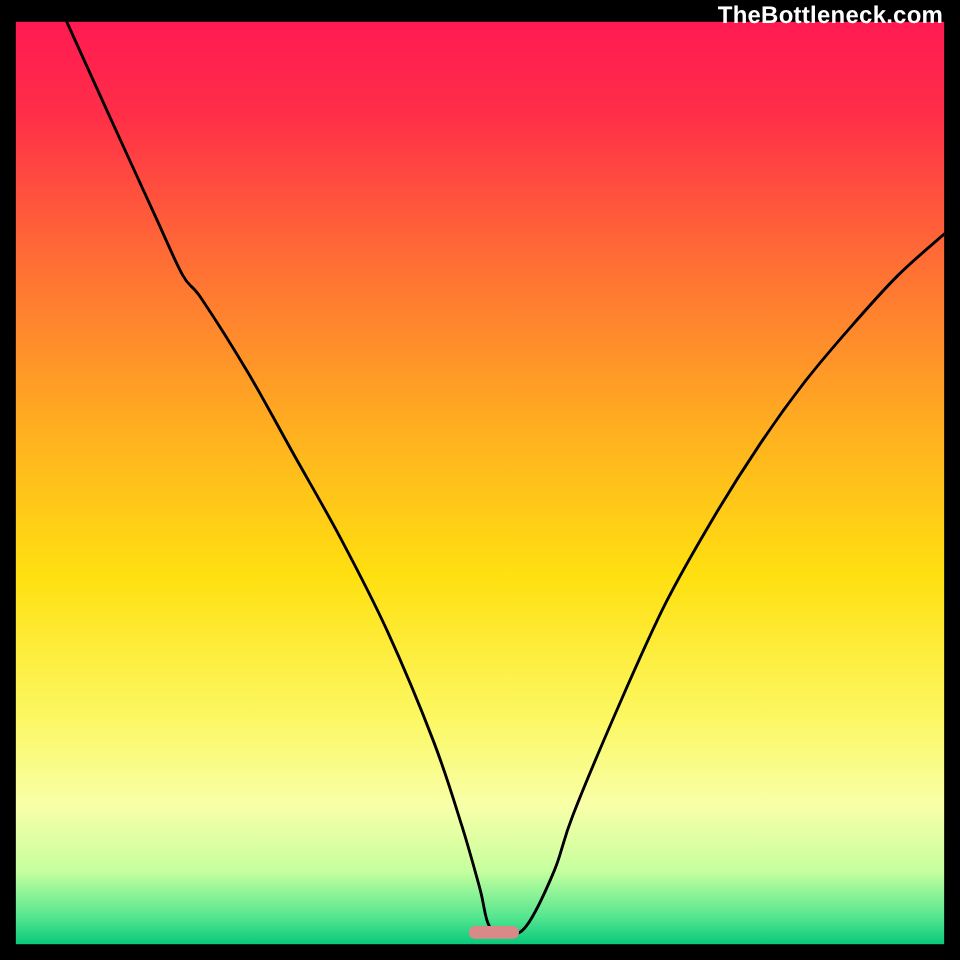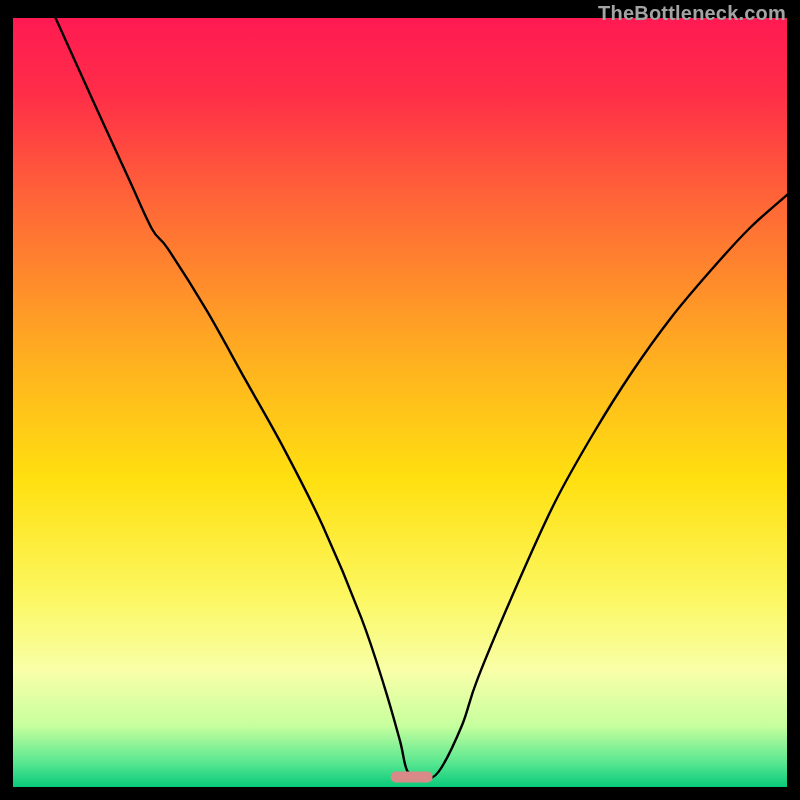--- a/index.html
+++ b/index.html
@@ -23,21 +23,21 @@
     position: absolute;
     left: 0;
     top: 0;
     width: 774px;
     height: 769px;
   }
   .watermark {
     position: absolute;
     top: 2px;
     right: 14px;
-    color: #a3a3a3;
+    color: #ffffff;
     font-size: 20px;
     font-weight: 600;
     letter-spacing: 0.2px;
   }
   svg { display: block; }
 </style>
 </head>
 <body>
 
 <div class="chart-wrap">

